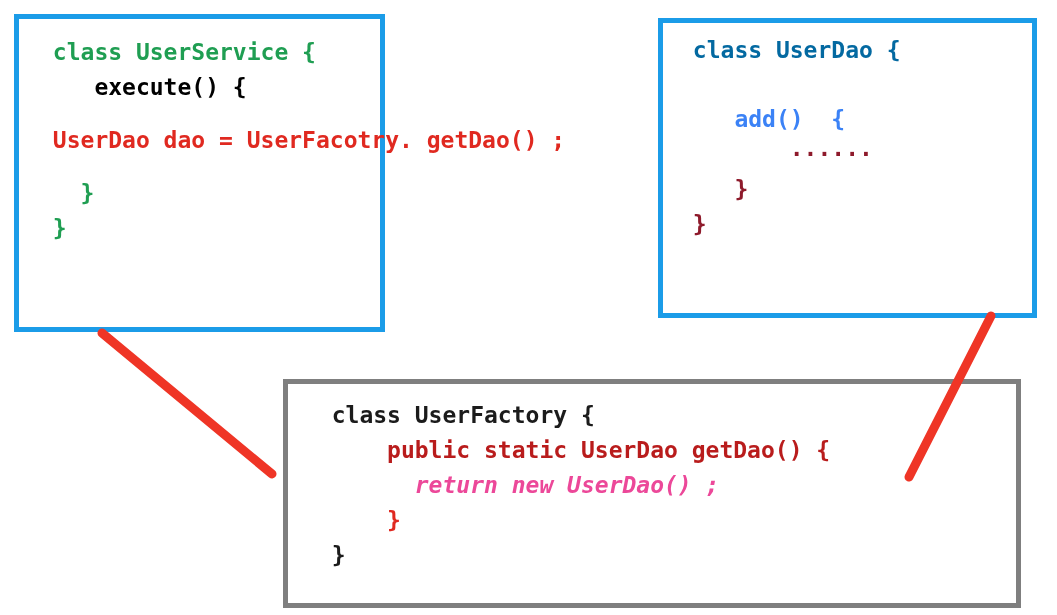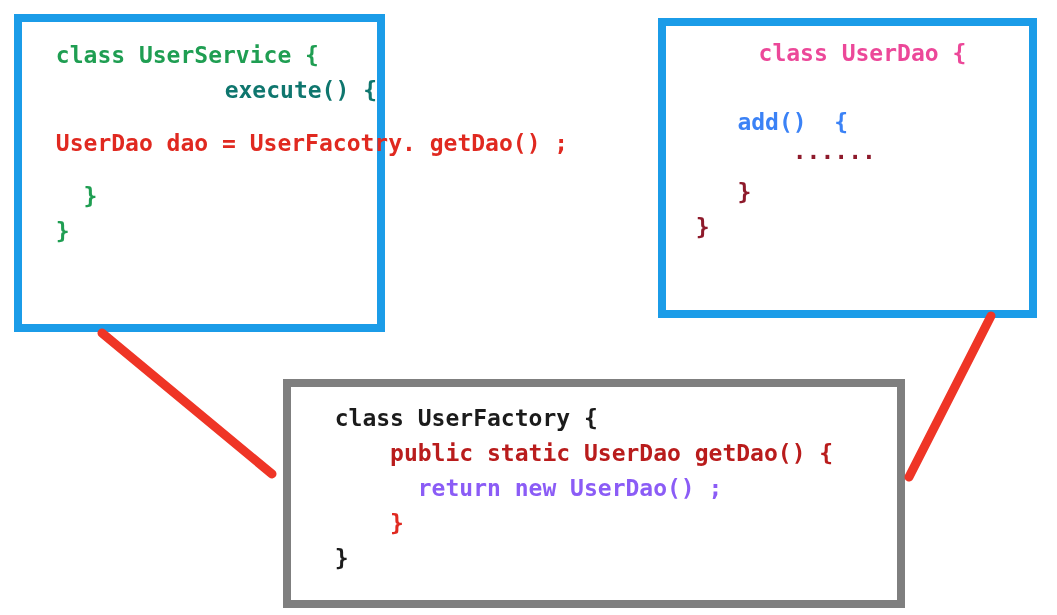--- a/index.html
+++ b/index.html
@@ -11,41 +11,41 @@
     position: relative;
     width: 1057px;
     height: 615px;
     background: #ffffff;
     overflow: hidden;
     font-family: "DejaVu Sans Mono", "Liberation Mono", monospace;
   }
   .code-box {
     position: absolute;
     box-sizing: border-box;
-    border: 8px solid #ec4899;
+    border: 5px solid #ec4899;
     background: transparent;
   }
   #box-user-service {
     left: 14px;
     top: 14px;
     width: 371px;
     height: 318px;
     padding: 16px 0 0 20px;
   }
   #box-user-dao {
     left: 658px;
     top: 18px;
     width: 379px;
     height: 300px;
     padding: 10px 0 0 16px;
   }
   #box-user-factory {
     left: 283px;
     top: 379px;
-    width: 622px;
+    width: 738px;
     height: 229px;
     padding: 14px 0 0 16px;
   }
   .code-line {
     white-space: pre;
     font-size: 23px;
     font-weight: bold;
     height: 35px;
     line-height: 35px;
   }
@@ -65,41 +65,41 @@
     stroke-linecap: round;
   }
 </style>
 </head>
 <body>
 
 <div class="canvas">
 
   <div class="code-box" id="box-user-service" style="border-color: rgb(27, 156, 232);">
       <div class="code-line" style="color: rgb(31, 158, 82);"> class UserService {</div>
-      <div class="code-line" style="color: #0f766e; text-align: right;">    execute() {</div>
+      <div class="code-line" style="color: #000000;">    execute() {</div>
       <div class="code-line blank-sm" style="color: rgb(31, 158, 82);"></div>
       <div class="code-line" style="color: rgb(224, 41, 32);"> UserDao dao = UserFacotry. getDao() ;</div>
       <div class="code-line blank-sm" style="color: rgb(224, 41, 32);"></div>
       <div class="code-line" style="color: rgb(31, 158, 82);">   }</div>
       <div class="code-line" style="color: rgb(31, 158, 82);"> }</div>
     </div>
 
   <div class="code-box" id="box-user-dao" style="border-color: rgb(27, 156, 232);">
-      <div class="code-line" style="color: #ec4899; text-align: center;"> class UserDao {</div>
+      <div class="code-line" style="color: #0369a1;"> class UserDao {</div>
       <div class="code-line blank-lg" style="color: rgb(142, 26, 43);"></div>
       <div class="code-line" style="color: #3b82f6;">    add()  {</div>
       <div class="code-line" style="color: rgb(142, 26, 43);">        ······</div>
       <div class="code-line" style="color: rgb(142, 26, 43);">    }</div>
       <div class="code-line" style="color: rgb(142, 26, 43);"> }</div>
     </div>
 
   <div class="code-box" id="box-user-factory" style="border-color: rgb(127, 127, 127);">
       <div class="code-line" style="color: rgb(27, 27, 27);">  class UserFactory {</div>
       <div class="code-line" style="color: #b91c1c;">      public static UserDao getDao() {</div>
-      <div class="code-line" style="color: #8b5cf6;">        return new UserDao() ;</div>
+      <div class="code-line" style="color: #ec4899; font-style: italic;">        return new UserDao() ;</div>
       <div class="code-line" style="color: rgb(224, 41, 32);">      }</div>
       <div class="code-line" style="color: rgb(27, 27, 27);">  }</div>
     </div>
 
   <svg class="overlay" viewBox="0 0 1057 615" xmlns="http://www.w3.org/2000/svg">
     <line x1="102" y1="333" x2="272" y2="474" stroke="#ef3526"></line>
     <line x1="991" y1="316" x2="909" y2="477" stroke="#ef3526"></line>
   </svg>
 
 </div>

